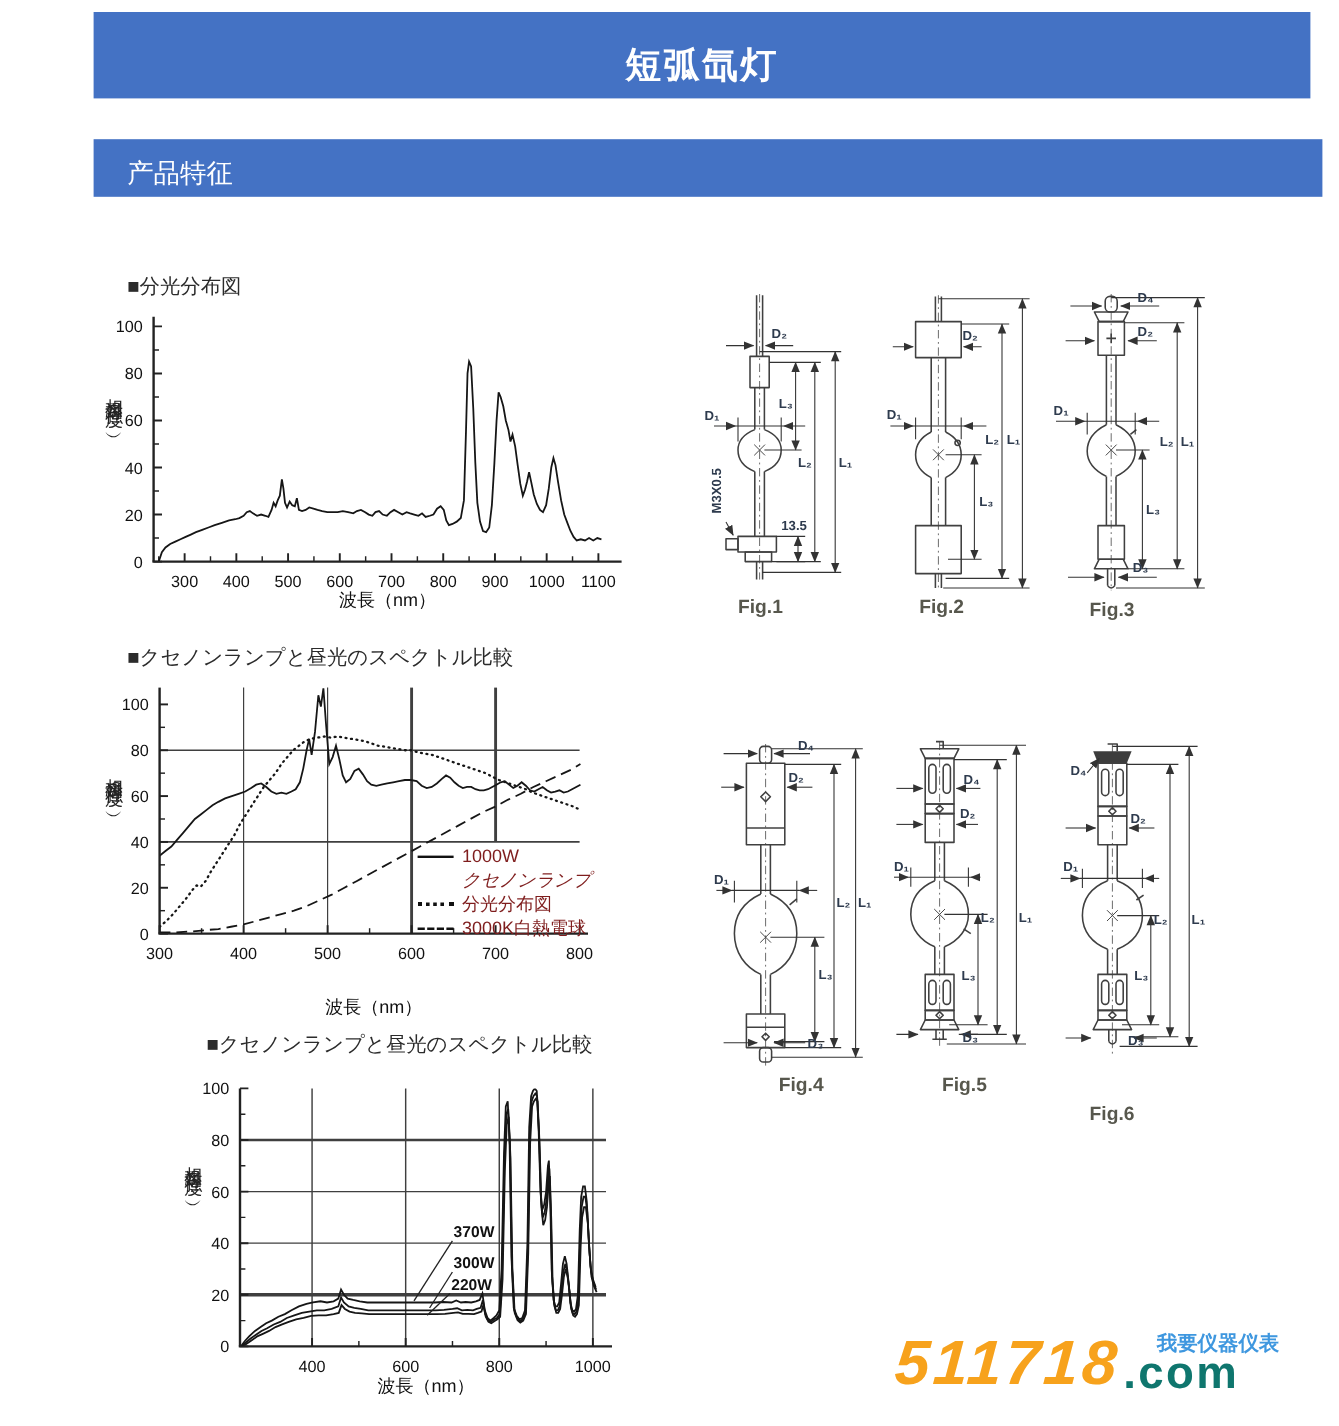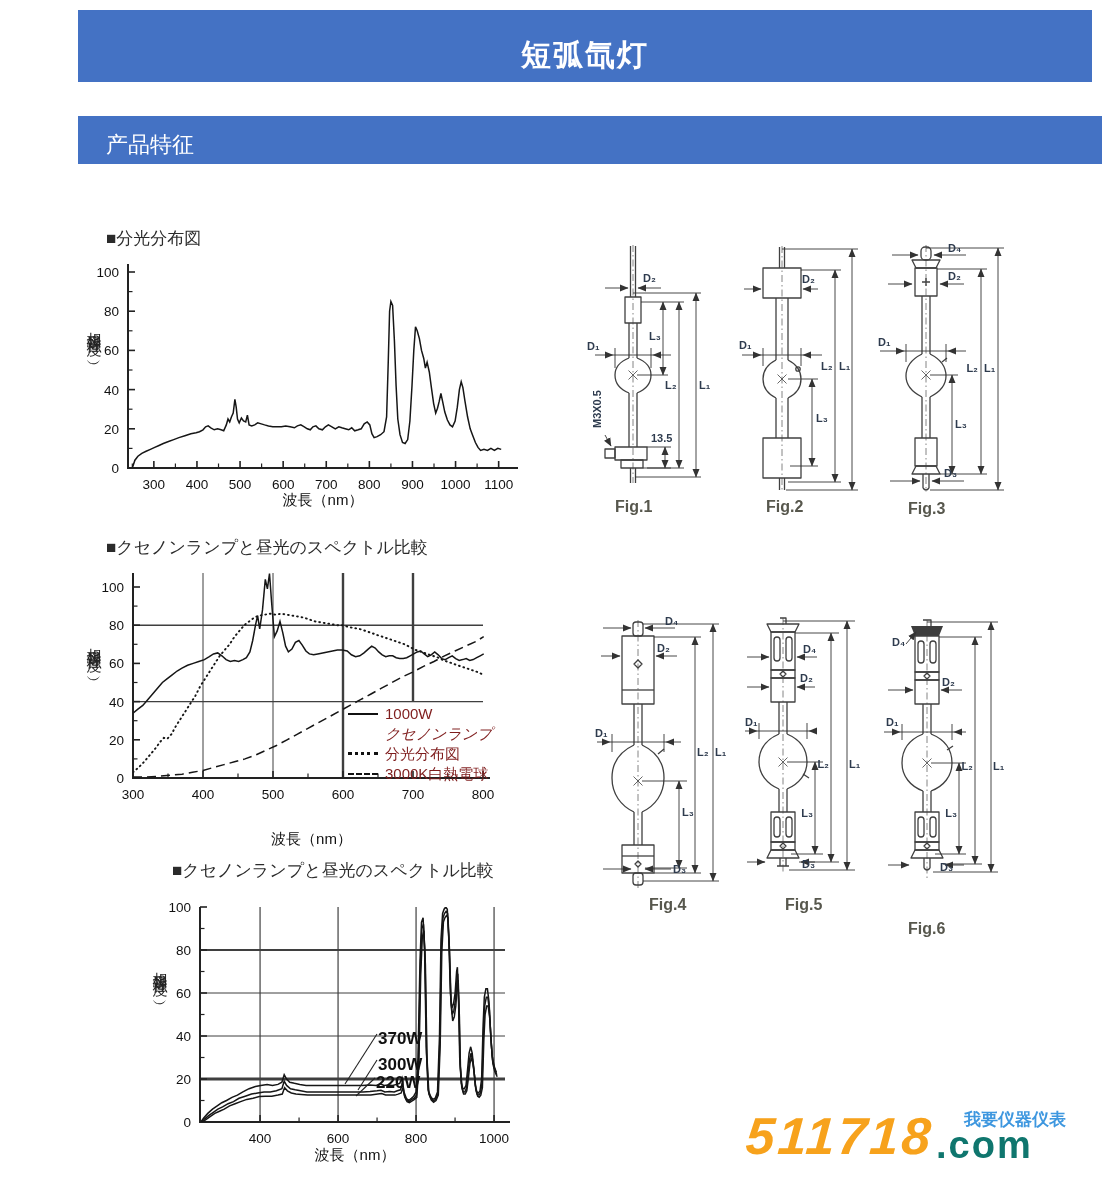--- a/index.html
+++ b/index.html
@@ -13,21 +13,21 @@
   .tick{font:13.5px "Liberation Sans","DejaVu Sans",sans-serif;fill:#111;}
   .axlabel{font:15px "Liberation Sans","DejaVu Sans",sans-serif;fill:#111;}
   .ylab{position:absolute;writing-mode:vertical-rl;text-orientation:mixed;font-size:15px;color:#222;letter-spacing:3px;}
   .legend{position:absolute;left:348px;top:704px;font-size:15px;color:#7f1d1d;line-height:19px;}
   .lrow{display:flex;align-items:center;margin-bottom:1px;}
   .lsamp{display:inline-block;width:30px;margin-right:7px;}
   .ls-solid{border-top:2px solid #111;}
   .ls-dotted{border-top:3px dotted #111;}
   .ls-dashed{border-top:2px dashed #111;}
   .lindent{padding-left:37px;font-style:italic;}
-  .pw{position:absolute;font-size:17px;font-weight:700;color:#111;margin-top:10px;}
+  .pw{position:absolute;font-size:13px;font-weight:700;color:#111;}
   .figure{position:absolute;}
   .fig-caption{position:absolute;font-size:16px;font-weight:700;color:#57574d;}
   .o{fill:none;stroke:#404040;stroke-width:1.3;stroke-linejoin:round;}
   .o2{fill:none;stroke:#404040;stroke-width:.8;}
   .cl{fill:none;stroke:#666;stroke-width:.8;stroke-dasharray:7 3 1.5 3;}
   .dm{fill:none;stroke:#333;stroke-width:.9;}
   .dt{font:700 11px "Liberation Sans","DejaVu Sans",sans-serif;fill:#2e3b4e;}
   .fillc{fill:#3d3d3d;stroke:none;}
   #wm-number{position:absolute;left:746px;top:1106px;font-size:52px;font-weight:800;font-style:italic;letter-spacing:3px;transform:skewX(-4deg);}
   #wm-slogan{position:absolute;left:964px;top:1108px;font-size:17px;font-weight:700;}

